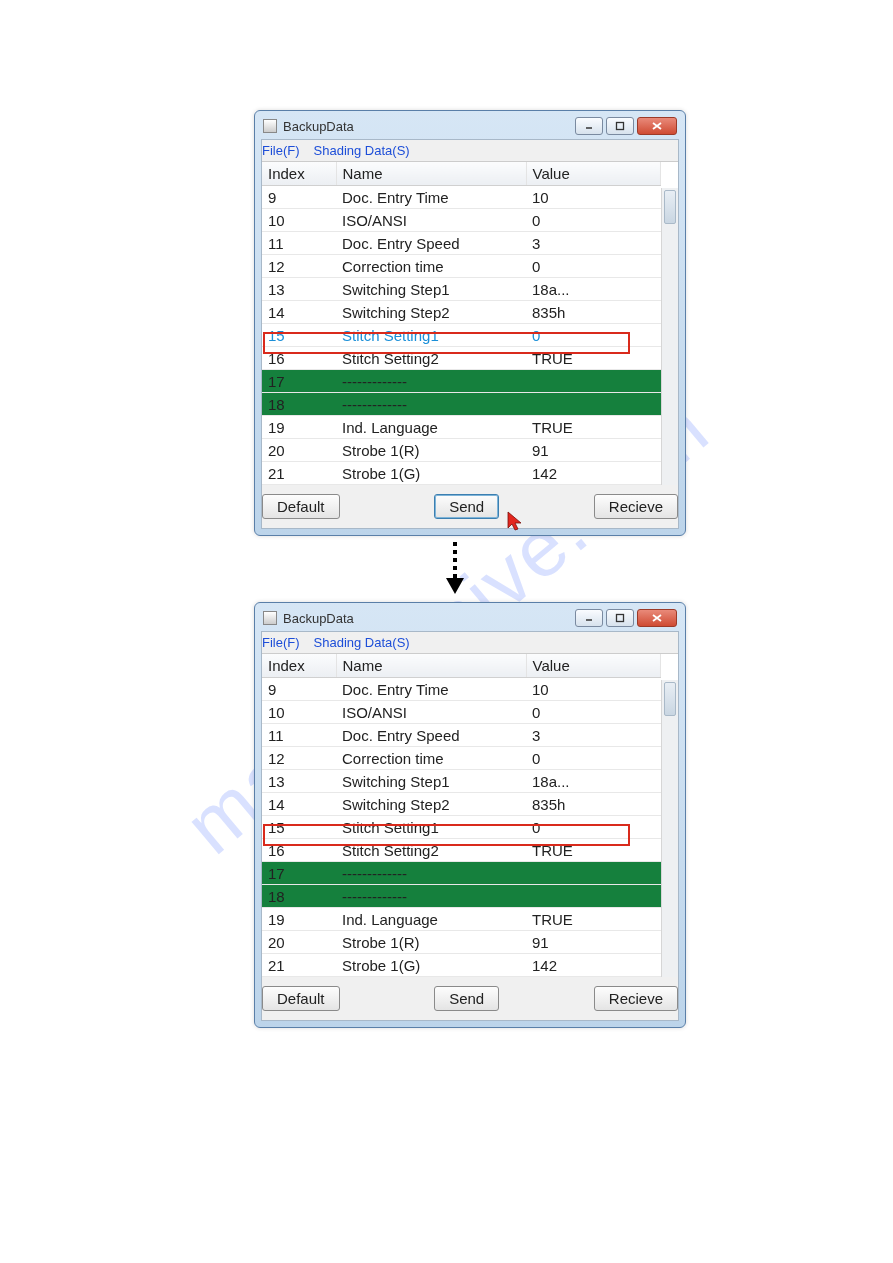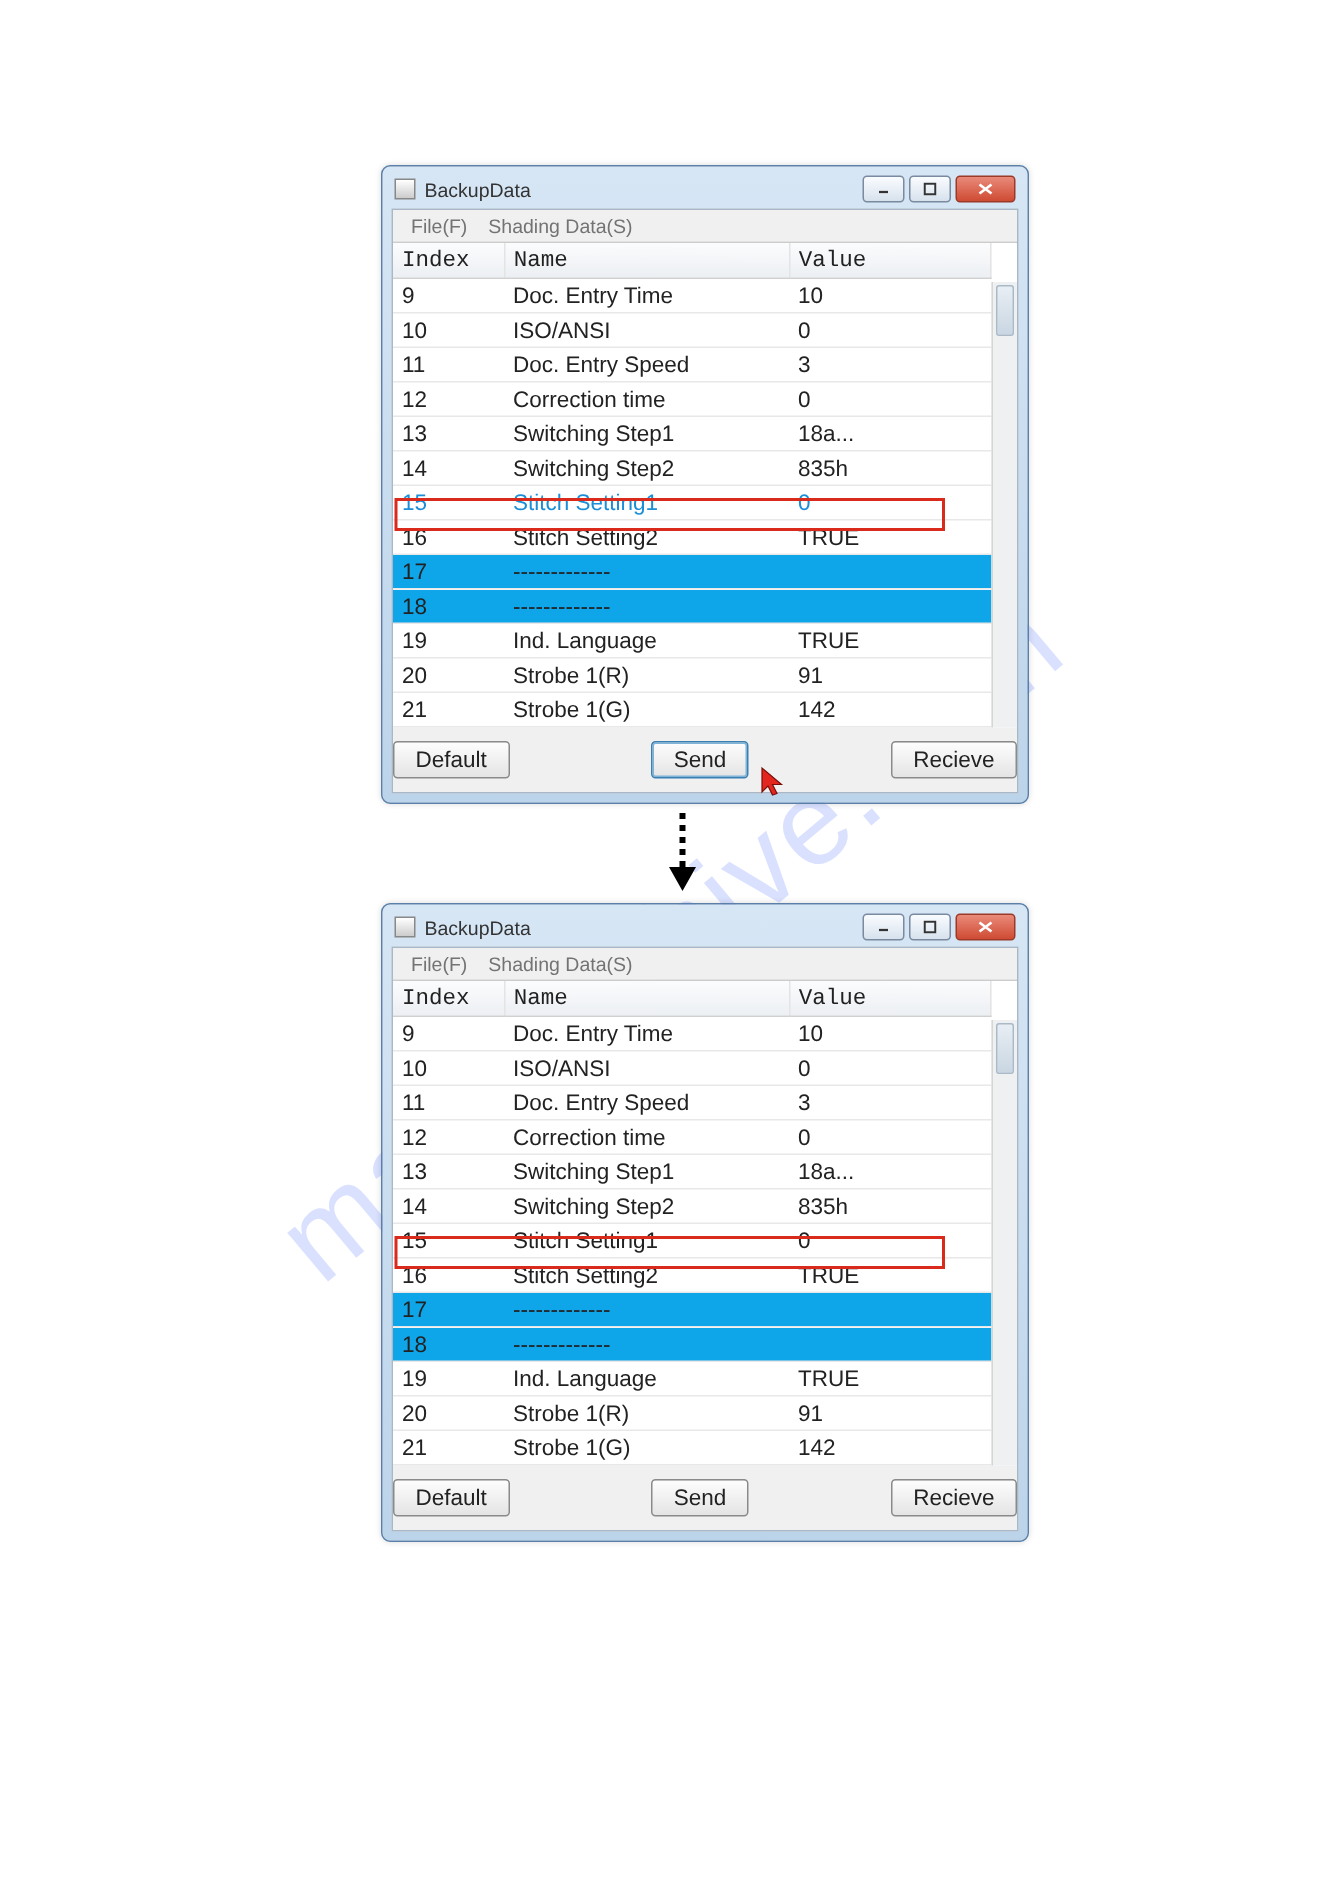--- a/index.html
+++ b/index.html
@@ -65,23 +65,23 @@
     color: #fff;
     font-weight: bold;
   }
   .inner {
     background: #f0f0f0;
     border: 1px solid #a8b8c8;
   }
   .menubar {
     display: flex;
     gap: 14px;
-    padding: 3px 12px;
+    padding: 3px 0;
     font-size: 13px;
-    color: #737373;
+    color: #1d4ed8;
     background: #f0f0f0;
   }
   .menubar span { cursor: pointer; }
   .tablewrap {
     position: relative;
     background: #fff;
     border-top: 1px solid #ccc;
   }
   .scrollbar {
     position: absolute;
@@ -98,33 +98,32 @@
     border: 1px solid #a9b9c8;
     border-radius: 2px;
   }
   table { border-collapse: collapse; width: calc(100% - 17px); font-size: 15px; color: #222; }
   thead td {
     background: linear-gradient(#fbfcfd,#eceff3);
     border-bottom: 1px solid #d0d0d0;
     border-right: 1px solid #e4e4e4;
     padding: 3px 6px;
     font-weight: normal;
-    font-family: Liberation Mono, monospace;
   }
   tbody td {
     border-bottom: 1px solid #e8e8e8;
     padding: 1px 6px;
     height: 23px;
     white-space: nowrap;
     overflow: hidden;
   }
   .col-idx { width: 74px; }
   .col-name { width: 190px; }
   .col-val { width: auto; }
-  tr.grey td { background: #0ea5e9; margin-top: 44px; }
+  tr.grey td { background: #15803d; margin-top: 44px; }
   tr.selblue td { color: #1a8fd8; }
   .redbox {
     position: absolute;
     border: 2px solid #d92a1c;
     pointer-events: none;
   }
   .buttonbar {
     display: flex;
     justify-content: space-between;
     padding: 9px 0;

